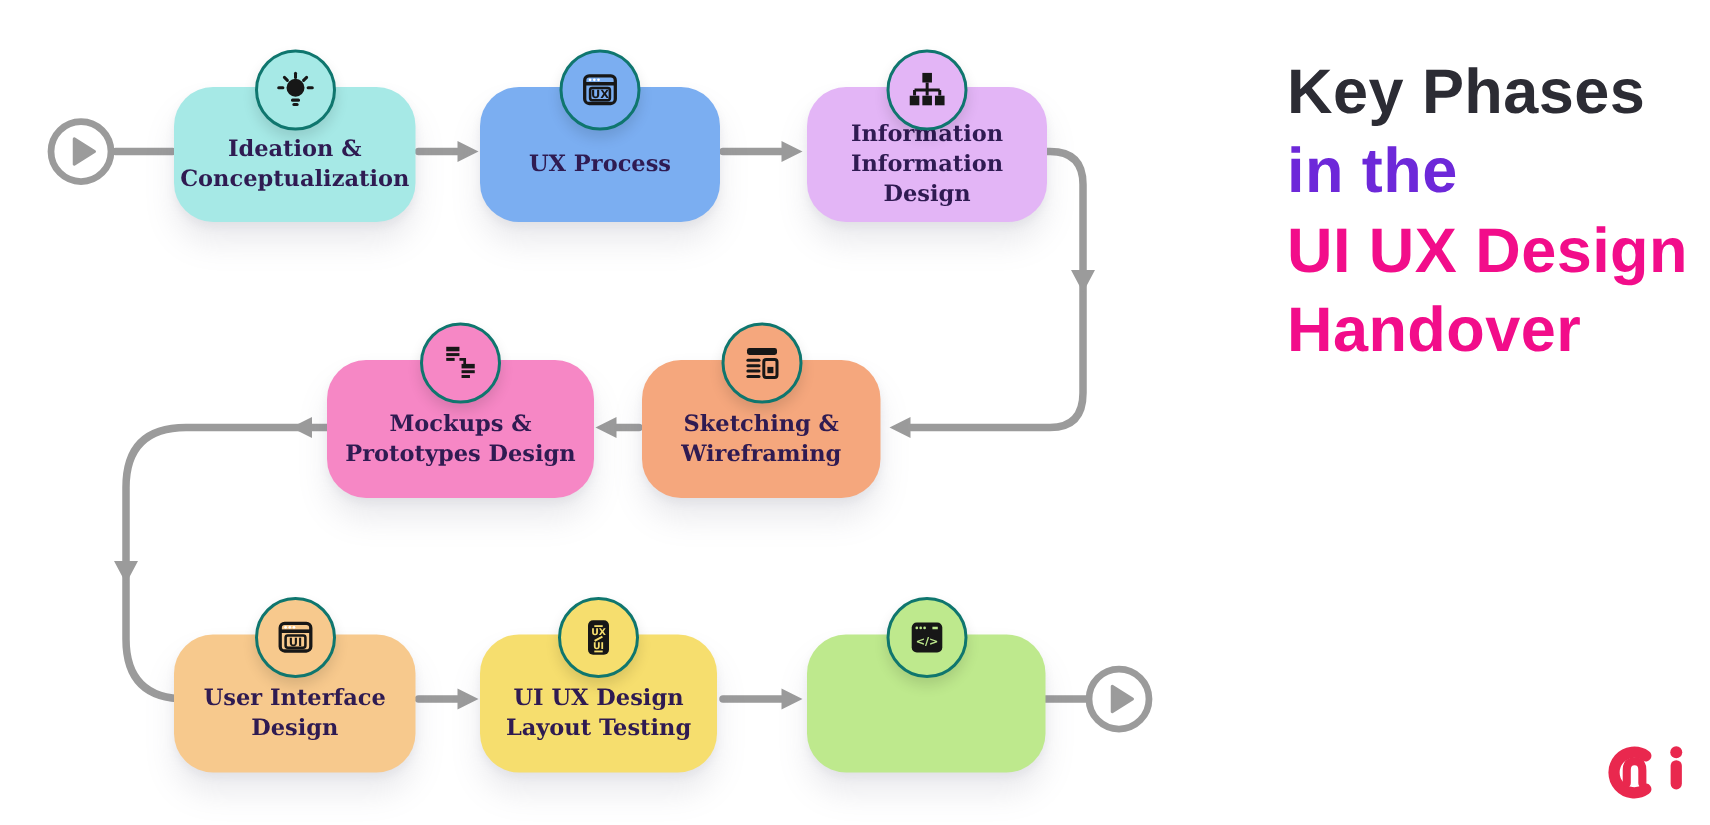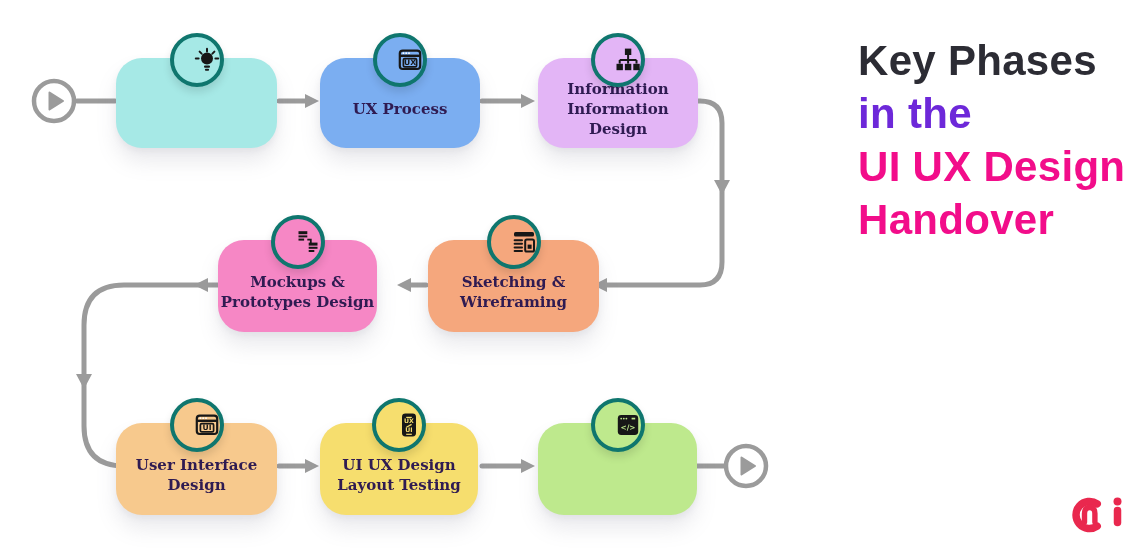--- a/index.html
+++ b/index.html
@@ -11,22 +11,22 @@
   .connectors polygon{fill:currentColor;}
 
   .play-btn{position:absolute;width:48px;height:48px;z-index:2;}
   .play-btn svg{display:block;}
 
   .phase-box{position:absolute;z-index:3;border-radius:26px;display:flex;align-items:center;justify-content:center;
     text-align:center;box-shadow:0 14px 20px rgba(130,130,150,.16),0 3px 6px rgba(130,130,150,.10);}
   .phase-label{white-space:pre-line;font-family:"DejaVu Serif","Liberation Serif",serif;font-weight:700;
     font-size:15px;line-height:1.32;padding-top:14px;}
   .icon-circle{position:absolute;top:-25px;left:50%;transform:translateX(-50%);width:54px;height:54px;
-    box-sizing:border-box;border:4px solid #0f766e;border-radius:50%;display:flex;align-items:center;
-    justify-content:flex-end;box-shadow:0 5px 9px rgba(0,0,0,.12);}
+    box-sizing:border-box;border:2px solid #0f766e;border-radius:50%;display:flex;align-items:center;
+    justify-content:center;box-shadow:0 5px 9px rgba(0,0,0,.12);}
   .icon-circle svg{display:block;}
   svg text{font-family:"DejaVu Sans","Liberation Sans",sans-serif;font-weight:bold;}
 
   .title-block{position:absolute;left:858px;top:34px;z-index:3;font-weight:bold;
     font-size:42px;line-height:53px;letter-spacing:.3px;}
 
   .logo{position:absolute;left:1072px;top:493px;z-index:3;}
 </style>
 </head>
 <body>
@@ -75,20 +75,22 @@
             <path d="M5.6 4.6 L7.6 6.6"></path>
             <path d="M20.4 4.6 L18.4 6.6"></path>
           <path d="M1.8 11.5 H4.6"></path>
             <path d="M21.4 11.5 H24.2"></path>
         </g>
         <circle cx="13" cy="11.5" r="6" fill="currentColor"></circle>
         <rect x="10" y="18.6" width="6" height="2.2" rx="1" fill="currentColor"></rect>
         <rect x="10.9" y="21.7" width="4.2" height="2" rx="1" fill="currentColor"></rect>
       </svg>
     </div>
+    <div class="phase-label">Ideation &amp;
+Conceptualization</div>
   </div>
 
   <div class="phase-box" style="left: 320px; top: 58px; width: 160px; height: 90px; color: rgb(47, 27, 82); background: rgb(123, 174, 241);">
     <div class="icon-circle" style="color: rgb(23, 23, 23); background: rgb(123, 174, 241);">
       <svg width="26" height="26" viewBox="0 0 26 26">
         <rect x="2.8" y="3.6" width="20.4" height="18.4" rx="3" fill="none" stroke="currentColor" stroke-width="2.2"></rect>
         <path d="M3.2 8.8 H22.8" stroke="currentColor" stroke-width="2.4"></path>
         <circle cx="6.4" cy="6.2" r="0.9" fill="#ffffff"></circle>
           <circle cx="9.2" cy="6.2" r="0.9" fill="#ffffff"></circle>
         <circle cx="12" cy="6.2" r="0.9" fill="#ffffff"></circle>
@@ -112,39 +114,39 @@
         </g>
         <rect x="1.5" y="16.8" width="6.4" height="6.4" fill="currentColor"></rect>
         <rect x="9.9" y="16.8" width="6.4" height="6.4" fill="currentColor"></rect>
         <rect x="18.3" y="16.8" width="6.4" height="6.4" fill="currentColor"></rect>
       </svg>
     </div>
     <div class="phase-label">Information
 Information Design</div>
   </div>
 
-  <div class="phase-box" style="left: 428px; top: 240px; width: 171px; height: 92px; color: rgb(47, 27, 82); background: rgb(245, 167, 125);">
+  <div class="phase-box" style="left: 428px; top: 240px; width: 159px; height: 92px; color: rgb(47, 27, 82); background: rgb(245, 167, 125);">
     <div class="icon-circle" style="color: rgb(23, 23, 23); background: rgb(245, 167, 125);">
       <svg width="26" height="26" viewBox="0 0 26 26">
         <rect x="3" y="3" width="20" height="4.6" rx="1.6" fill="currentColor"></rect>
         <g stroke="currentColor" stroke-width="2" stroke-linecap="round">
           <path d="M3.6 11.2 H11"></path>
             <path d="M3.6 14.8 H11"></path>
             <path d="M3.6 18.4 H11"></path>
             <path d="M3.6 22 H11"></path>
         </g>
         <rect x="14.2" y="10.6" width="8.8" height="12" rx="1.6" fill="none" stroke="currentColor" stroke-width="2"></rect>
         <rect x="16.6" y="15.6" width="4" height="4.2" fill="currentColor"></rect>
       </svg>
     </div>
     <div class="phase-label">Sketching &amp;
 Wireframing</div>
   </div>
 
-  <div class="phase-box" style="left: 218px; top: 240px; width: 159px; height: 92px; color: rgb(47, 27, 82); background: rgb(246, 135, 197);">
+  <div class="phase-box" style="left: 218px; top: 240px; width: 178px; height: 92px; color: rgb(47, 27, 82); background: rgb(246, 135, 197);">
     <div class="icon-circle" style="color: rgb(23, 23, 23); background: rgb(246, 135, 197);">
       <svg width="26" height="26" viewBox="0 0 26 26">
         <rect x="3.5" y="2.2" width="8.8" height="3" fill="currentColor"></rect>
         <rect x="3.5" y="6.4" width="8.8" height="2" fill="currentColor"></rect>
         <rect x="3.5" y="9.6" width="5.6" height="2" fill="currentColor"></rect>
         <path d="M12.3 10.6 H15.8 V14" fill="none" stroke="currentColor" stroke-width="1.8"></path>
         <rect x="13.7" y="13.6" width="8.8" height="3" fill="currentColor"></rect>
         <rect x="13.7" y="17.8" width="8.8" height="2" fill="currentColor"></rect>
         <rect x="13.7" y="21" width="5.6" height="2" fill="currentColor"></rect>
       </svg>

